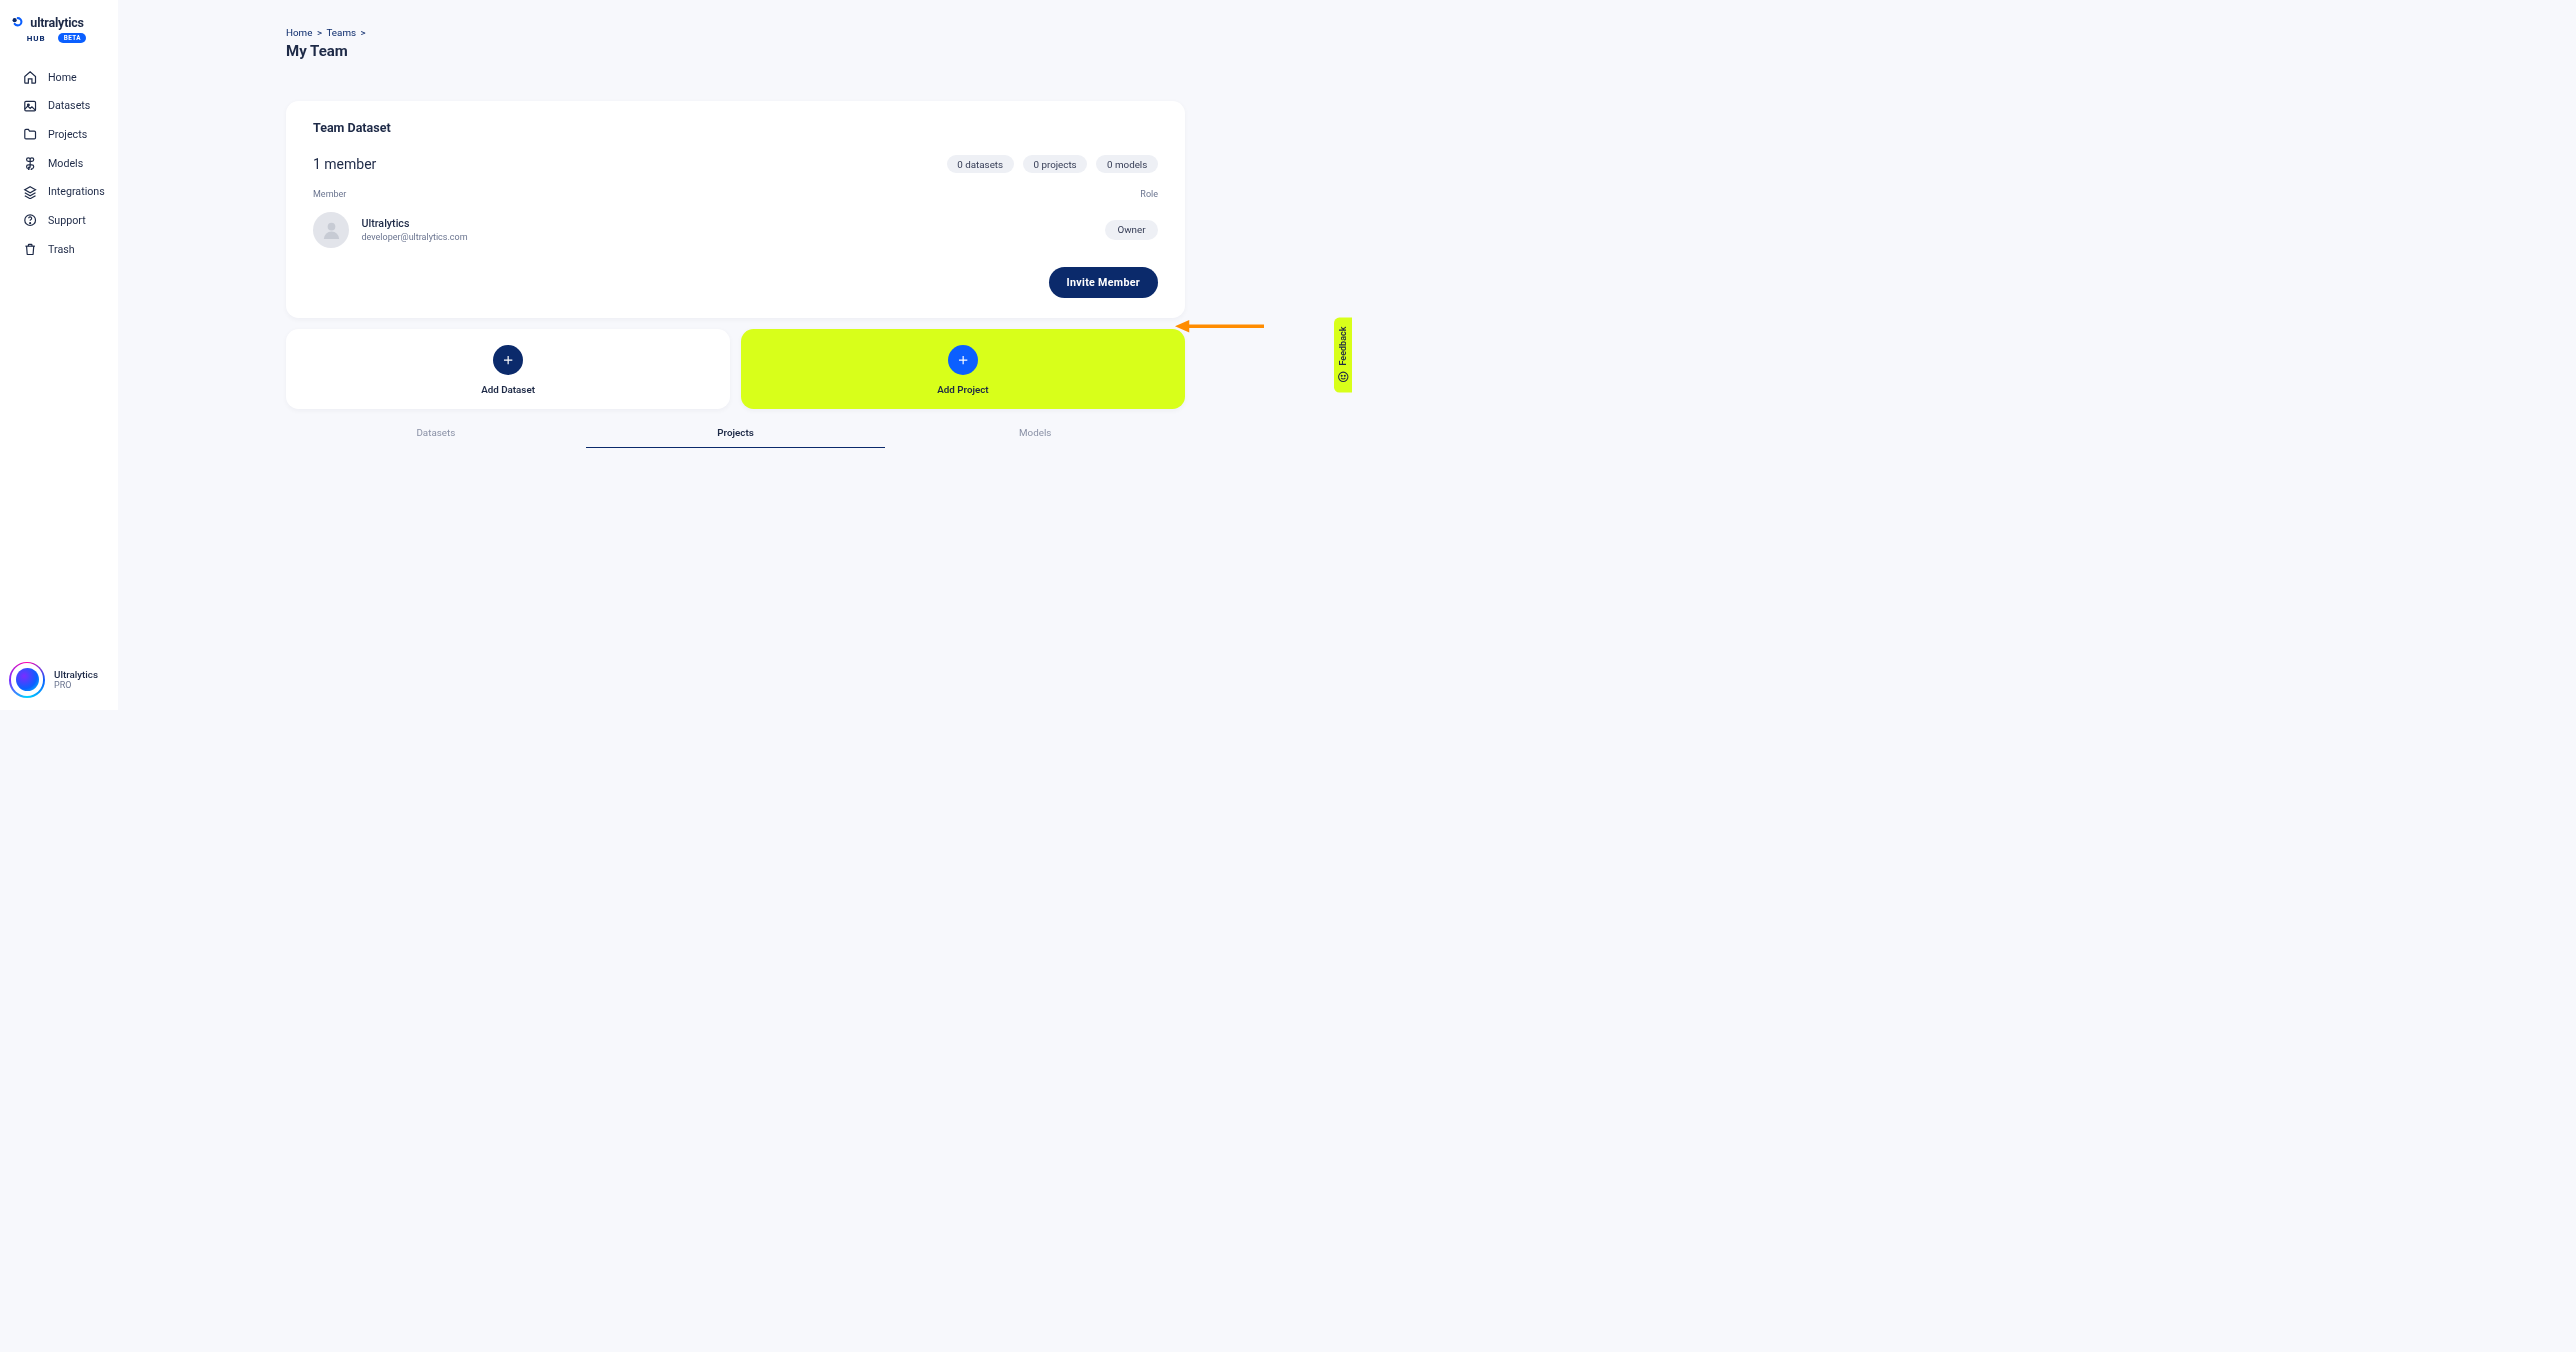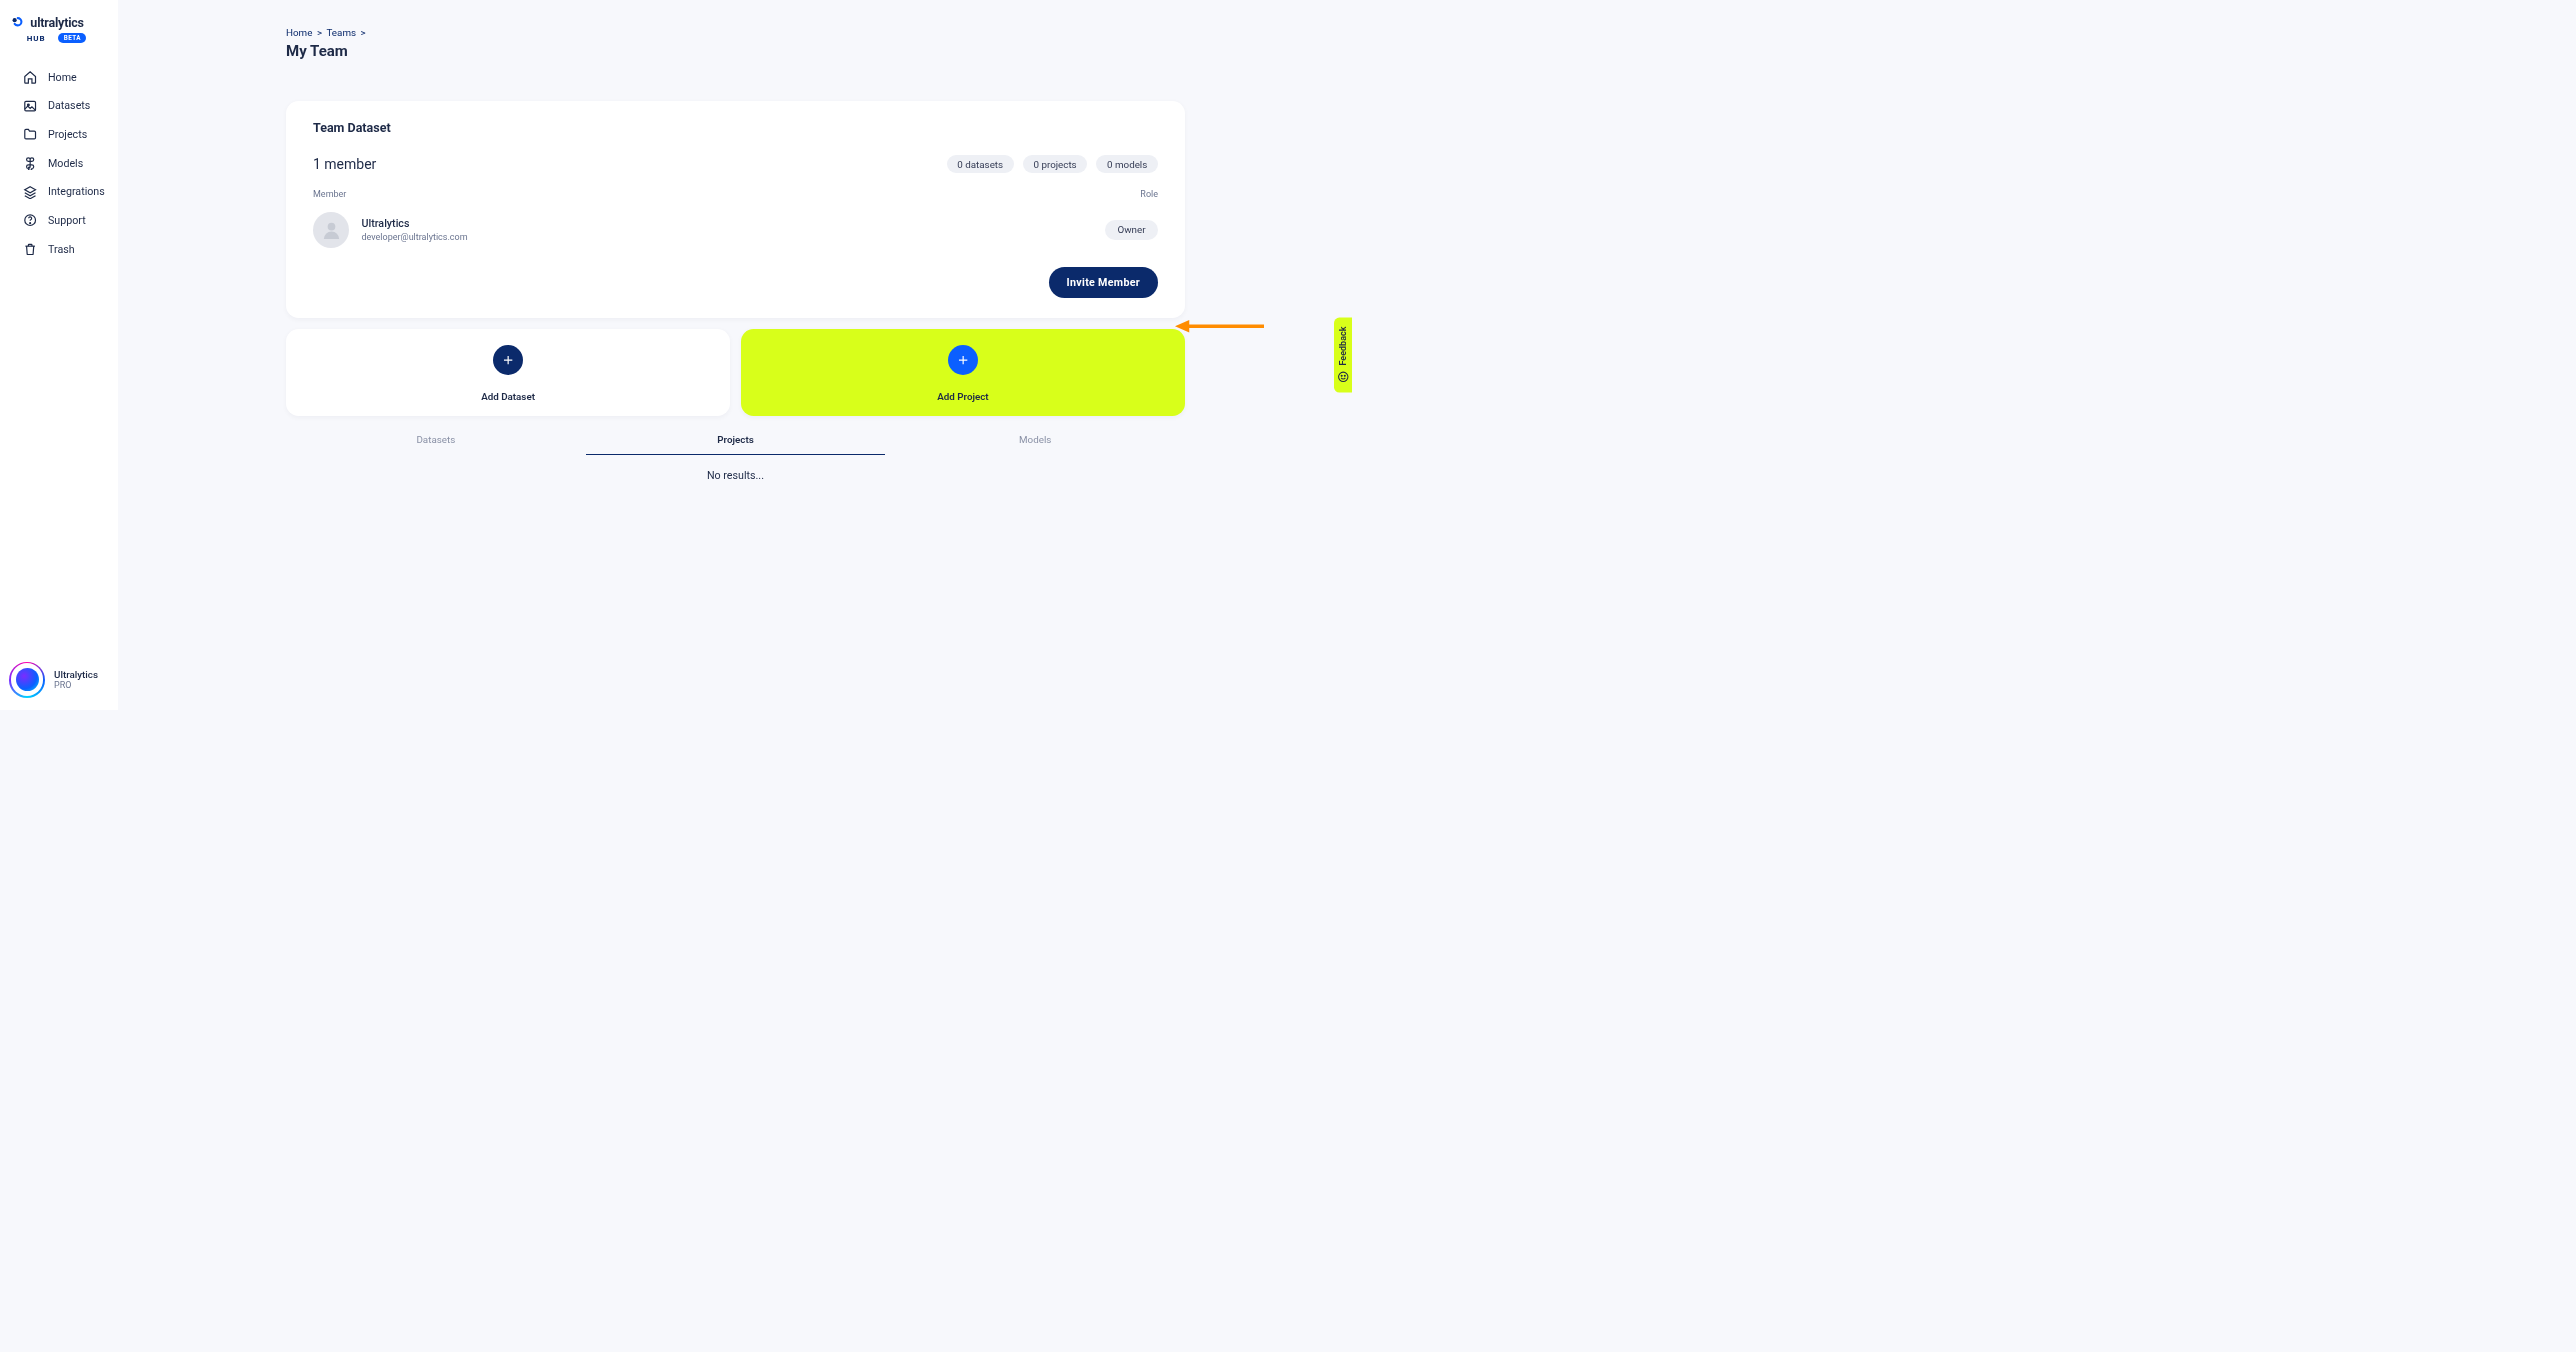--- a/index.html
+++ b/index.html
@@ -44,21 +44,21 @@
 .member-avatar { width:36px; height:36px; border-radius:50%; background:#e2e4ea; display:flex; align-items:center; justify-content:center;}
 .member-avatar svg { width:23px; height:23px; fill:#c7cbd4;}
 .member-info { display:flex; flex-direction:column;}
 .member-name { font-size:10.7px; color:#1e2a47; font-weight:500;}
 .member-email { font-size:9px; color:#6b7590; margin-top:1.8px;}
 .role-pill { background:#eef0f5; color:#353c55; font-size:9.8px; padding:4.5px 12.5px; border-radius:10.7px;text-align:center;}
 .invite-row { display:flex; justify-content:flex-end; margin-top:19.7px;}
 .invite-btn { background:#0b2a6b; color:#fff; border:none; font-size:10.7px; font-weight:700; padding:9px 18px; border-radius:16px; cursor:pointer; letter-spacing:0.3px;}
 
 .add-row { display:flex; gap:10.7px; margin-top:10.7px;}
-.add-card { flex:1; background:#fff; border-radius:12.5px; padding:16px 0 14.3px 0; display:flex; flex-direction:column; align-items:center; gap:16px; cursor:pointer; box-shadow: 0 1.8px 5.4px rgba(20,30,60,0.04);}
+.add-card { flex:1; background:#fff; border-radius:12.5px; padding:16px 0 14.3px 0; display:flex; flex-direction:column; align-items:center; gap:9px; cursor:pointer; box-shadow: 0 1.8px 5.4px rgba(20,30,60,0.04);}
 .add-card.highlight { background:#d8ff1a; }
 .add-circle { width:30px; height:30px; border-radius:50%; display:flex; align-items:center; justify-content:center;}
 .add-circle.dark { background:#0b2a6b; }
 .add-circle.blue { background:#0b5fff; }
 .add-circle svg { width:14.3px; height:14.3px; stroke:#fff; }
 .add-label { font-size:9.8px; font-weight:600; color:#1e2a47;}
 
 .tabs { display:flex; margin-top:5.4px;}
 .tab { flex:1; text-align:center; padding:12.5px 0 9px 0; font-size:9.8px; color:#8a91a6; cursor:pointer; border-bottom: 1.8px solid transparent;}
 .tab.active { color:#1e2a47; font-weight:600; border-bottom-color:#0b2a6b;}
@@ -221,21 +221,20 @@
         <span class="add-label">Add Project</span>
       </div>
     </div>
 
     <div class="tabs">
       <div class="tab">Datasets</div>
       <div class="tab active">Projects</div>
       <div class="tab">Models</div>
     </div>
 
-    <div class="no-results">No results...</div>
   </div>
 </div>
 
 <div class="feedback-tab">
   <span class="feedback-text">Feedback</span>
   <svg class="feedback-icon" viewBox="0 0 24 24" fill="none" stroke="#1e2a47" stroke-width="2">
       <circle cx="12" cy="12" r="9"></circle>
       <path d="M8 14s1.5 2 4 2 4-2 4-2"></path>
       <circle cx="9" cy="10" r="1" fill="#1e2a47"></circle>
       <circle cx="15" cy="10" r="1" fill="#1e2a47"></circle>

